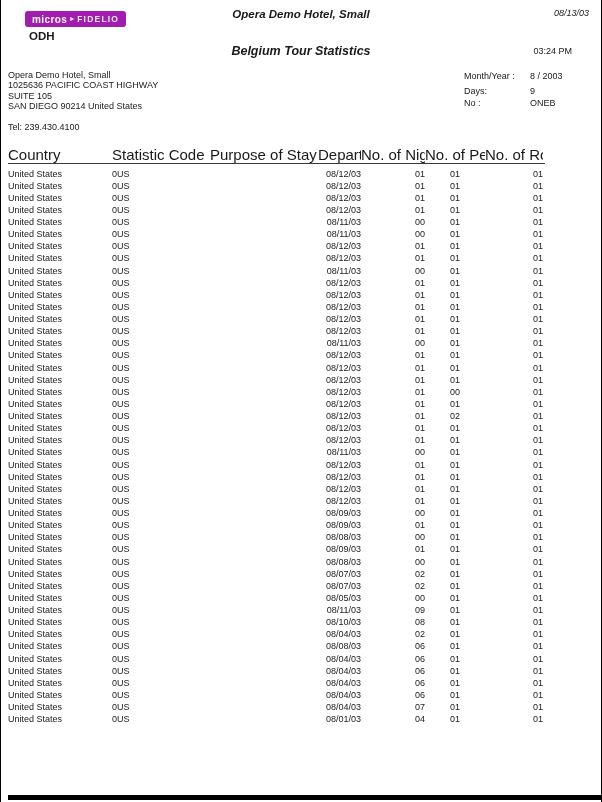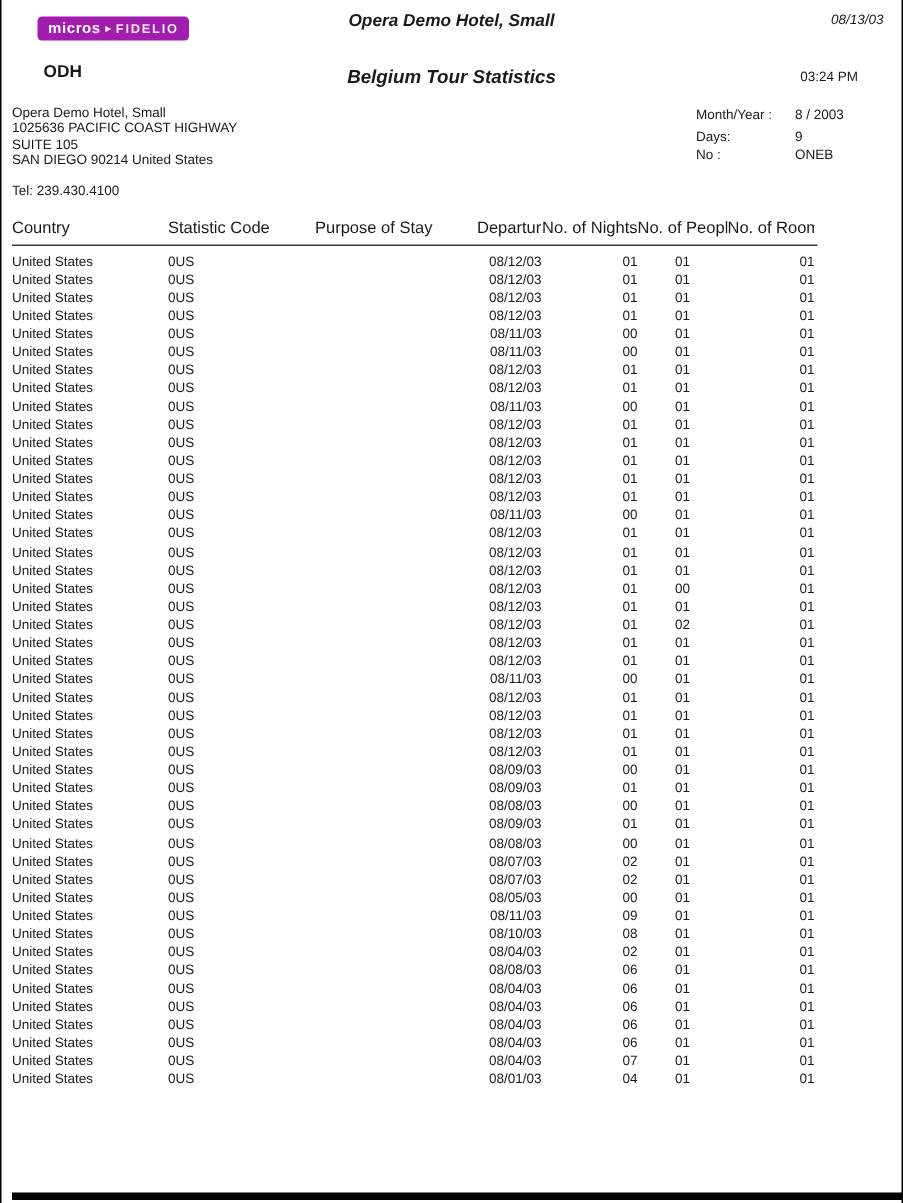--- a/index.html
+++ b/index.html
@@ -11,38 +11,38 @@
   .edge-right{position:absolute;right:0;top:0;bottom:0;width:1px;background:#000;}
   .bottom-bar{position:absolute;left:8px;right:0;top:795px;height:5px;background:#000;}
 
   .logo{
     position:absolute;left:25px;top:11px;height:16px;background:#a21caf;border-radius:3px;
     display:flex;align-items:center;padding:0 7px;gap:3px;
   }
   .logo .micros{color:#fff;font-weight:bold;font-size:10px;letter-spacing:.4px;}
   .logo .arrow{color:#fff;font-size:8px;line-height:8px;}
   .logo .fidelio{color:#e8e8e8;font-weight:bold;font-size:8.5px;letter-spacing:1.2px;}
-  .odh{position:absolute;left:29px;top:30px;font-weight:bold;font-size:11.5px;margin-top:12px;}
+  .odh{position:absolute;left:29px;top:30px;font-weight:bold;font-size:11.5px;}
 
   .title1{position:absolute;left:0;right:0;top:8px;text-align:center;
           font-style:italic;font-weight:bold;font-size:11.5px;}
   .hdr-date{position:absolute;right:13px;top:8px;font-style:italic;font-size:9px;}
   .title2{position:absolute;left:0;right:0;top:44px;text-align:center;
           font-style:italic;font-weight:bold;font-size:12.5px;}
   .hdr-time{position:absolute;right:30px;top:46px;font-size:9px;}
 
   .addr{position:absolute;left:8px;top:70px;font-size:9px;line-height:10.4px;}
   .tel{position:absolute;left:8px;top:122px;font-size:9px;}
 
   .param{position:absolute;left:464px;width:135px;font-size:9px;}
   .param .plabel{display:inline-block;}
   .param .pvalue{position:absolute;left:66px;top:0;}
   .param.p0{top:71px;} .param.p1{top:86px;} .param.p2{top:98px;}
 
-  .thead{position:absolute;left:8px;top:146px;display:flex;font-size:11px;}
+  .thead{position:absolute;left:8px;top:146px;display:flex;font-size:15px;}
   .rule{position:absolute;left:8px;top:163px;width:537px;height:0;border-top:1px solid #3a3a3a;}
   .tbody{position:absolute;left:8px;top:167.5px;}
   .trow{display:flex;height:12.13px;line-height:12.13px;font-size:9px;}
 
   .cell{display:block;white-space:nowrap;overflow:hidden;}
   .c0{width:104px;text-align:left;}
   .c1{width:98px;text-align:left;}
   .c2{width:108px;text-align:left;}
   .c3{width:43px;text-align:right;}
   .c4{width:64px;text-align:right;}

